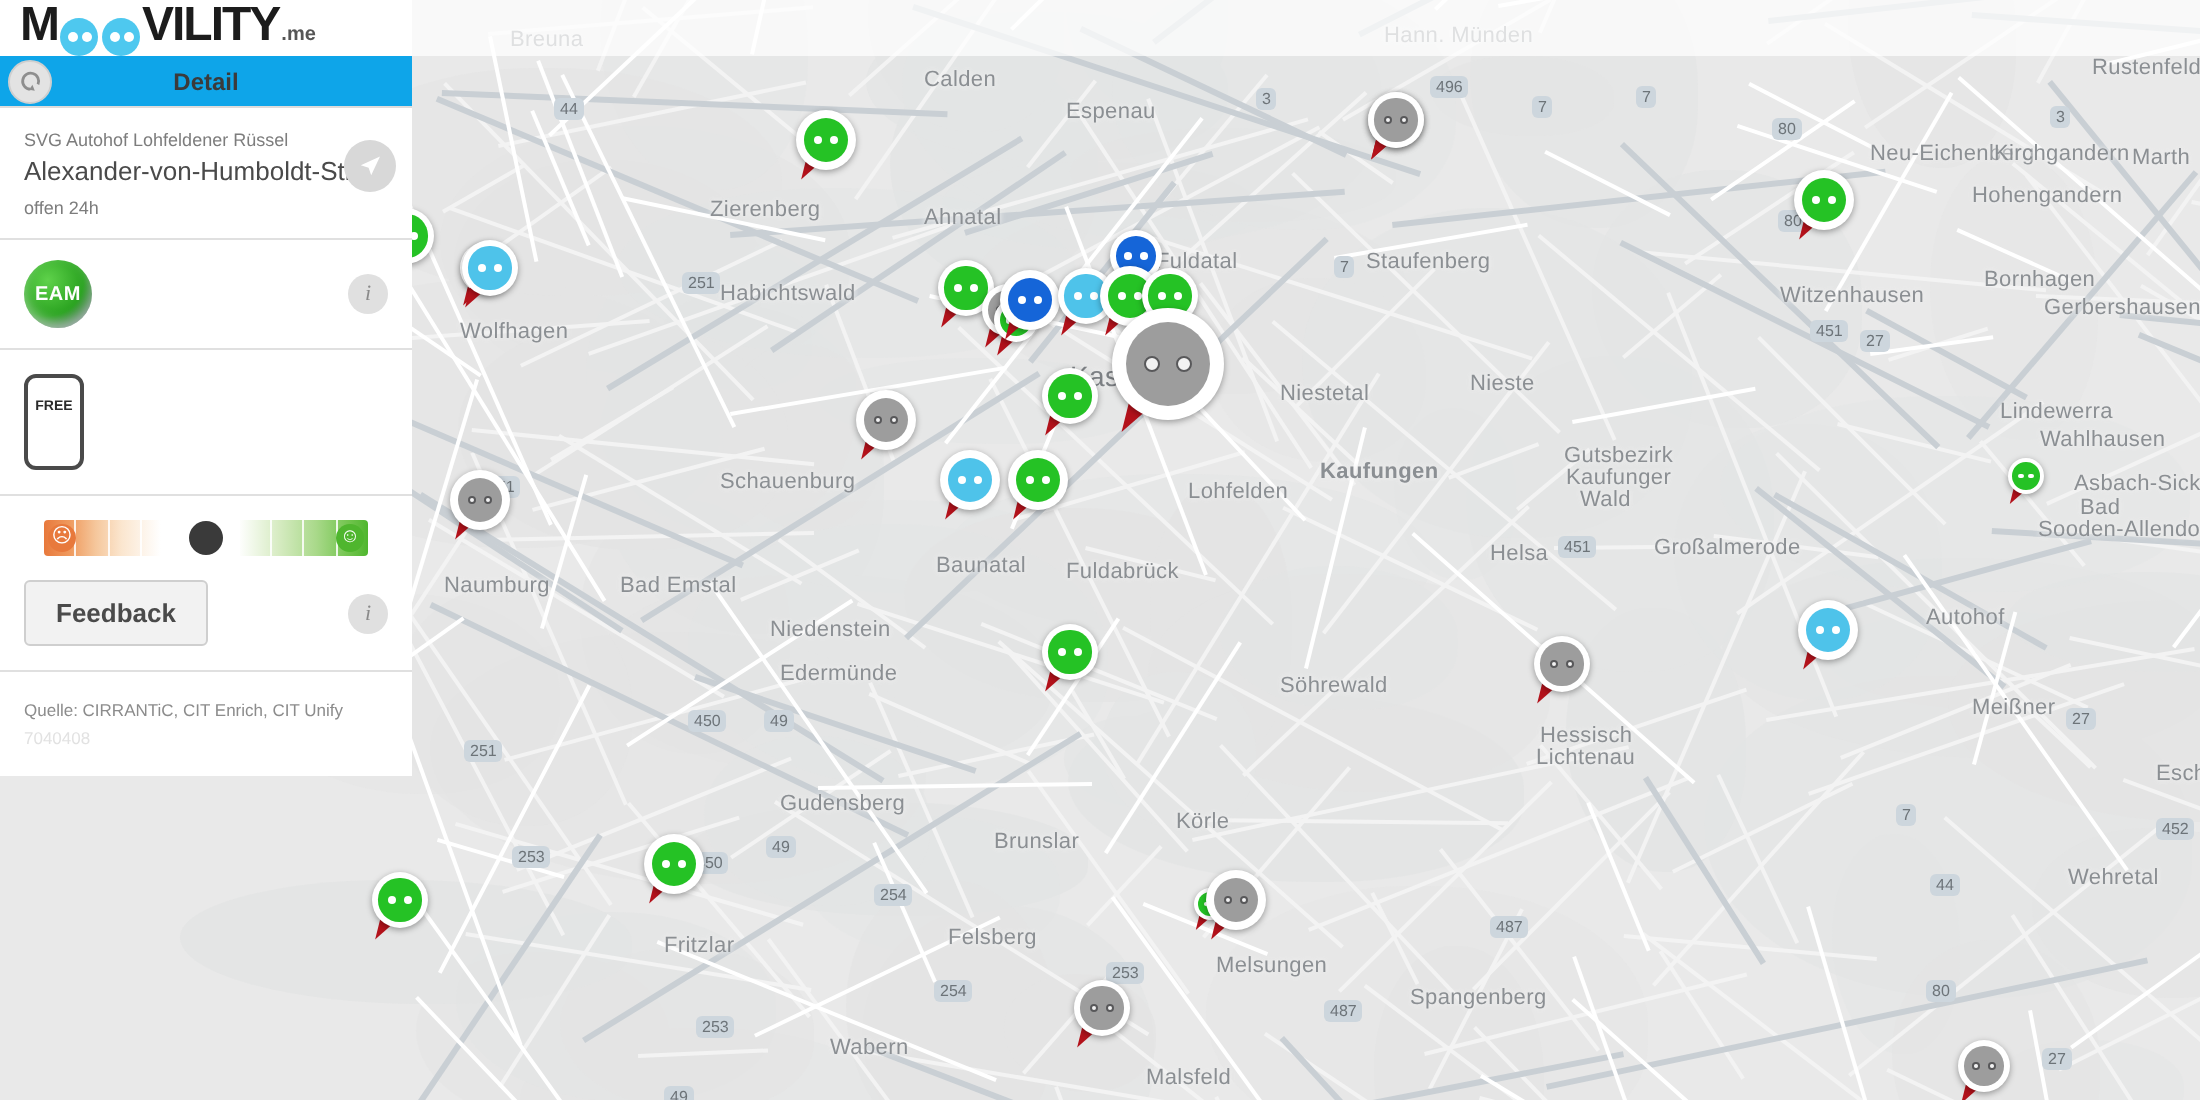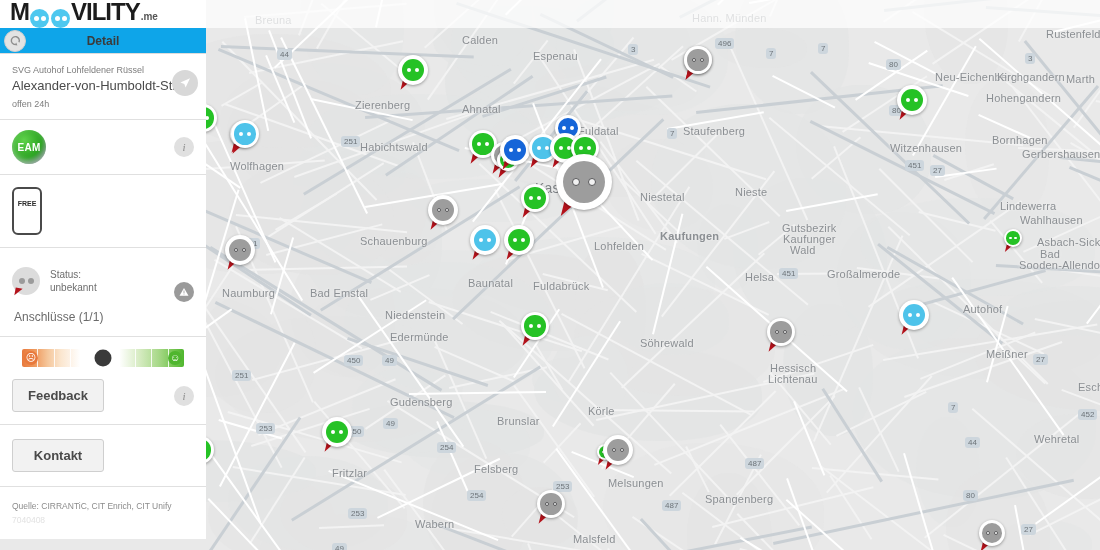--- a/index.html
+++ b/index.html
@@ -925,40 +925,20 @@
         <div class="eam">EAM</div>
         <div class="info-btn">i</div>
       </div>
 
       <div class="card" style="padding:12px">
         <div class="free-card">
           <span>FREE</span>
         </div>
       </div>
 
-      <div class="card">
-        <div class="row">
-          <div class="plug">
-            <i></i>
-              <i></i>
-            <span class="flag2"></span>
-          </div>
-          <div class="status-txt">
-            <div>Status:</div>
-            <div>unbekannt</div>
-          </div>
-          <div class="warn-btn">
-            <svg width="12" height="12" viewBox="0 0 12 12">
-              <path d="M6 2 L10.5 9.8 L1.5 9.8 Z" fill="#fff"></path>
-              <path d="M5.6 4.6h.8v2.6h-.8zM5.6 7.8h.8v.8h-.8z" fill="#9a9a9a"></path>
-            </svg>
-          </div>
-        </div>
-        <div class="anschl">Anschlüsse (1/1)</div>
-      </div>
 
       <div class="card" style="padding:8px 0 12px">
         <div class="slider-wrap">
           <div class="slider">
             <div class="track"></div>
             <div class="ticks">
               <i></i>
                 <i></i>
                 <i></i>
                 <i></i>
@@ -973,23 +953,20 @@
             <div class="face happy">☺</div>
             <div class="knob"></div>
           </div>
         </div>
         <div class="row" style="position:relative;min-height:auto">
           <div class="btn">Feedback</div>
           <div class="info-btn">i</div>
         </div>
       </div>
 
-      <div class="card" style="padding:14px 0">
-        <div class="btn">Kontakt</div>
-      </div>
 
       <div class="card footer" style="border-bottom:none">
         <div>Quelle: CIRRANTiC, CIT Enrich, CIT Unify</div>
         <div class="faint">7040408</div>
       </div>
 
     </div>
   </div>
 </div>
 

